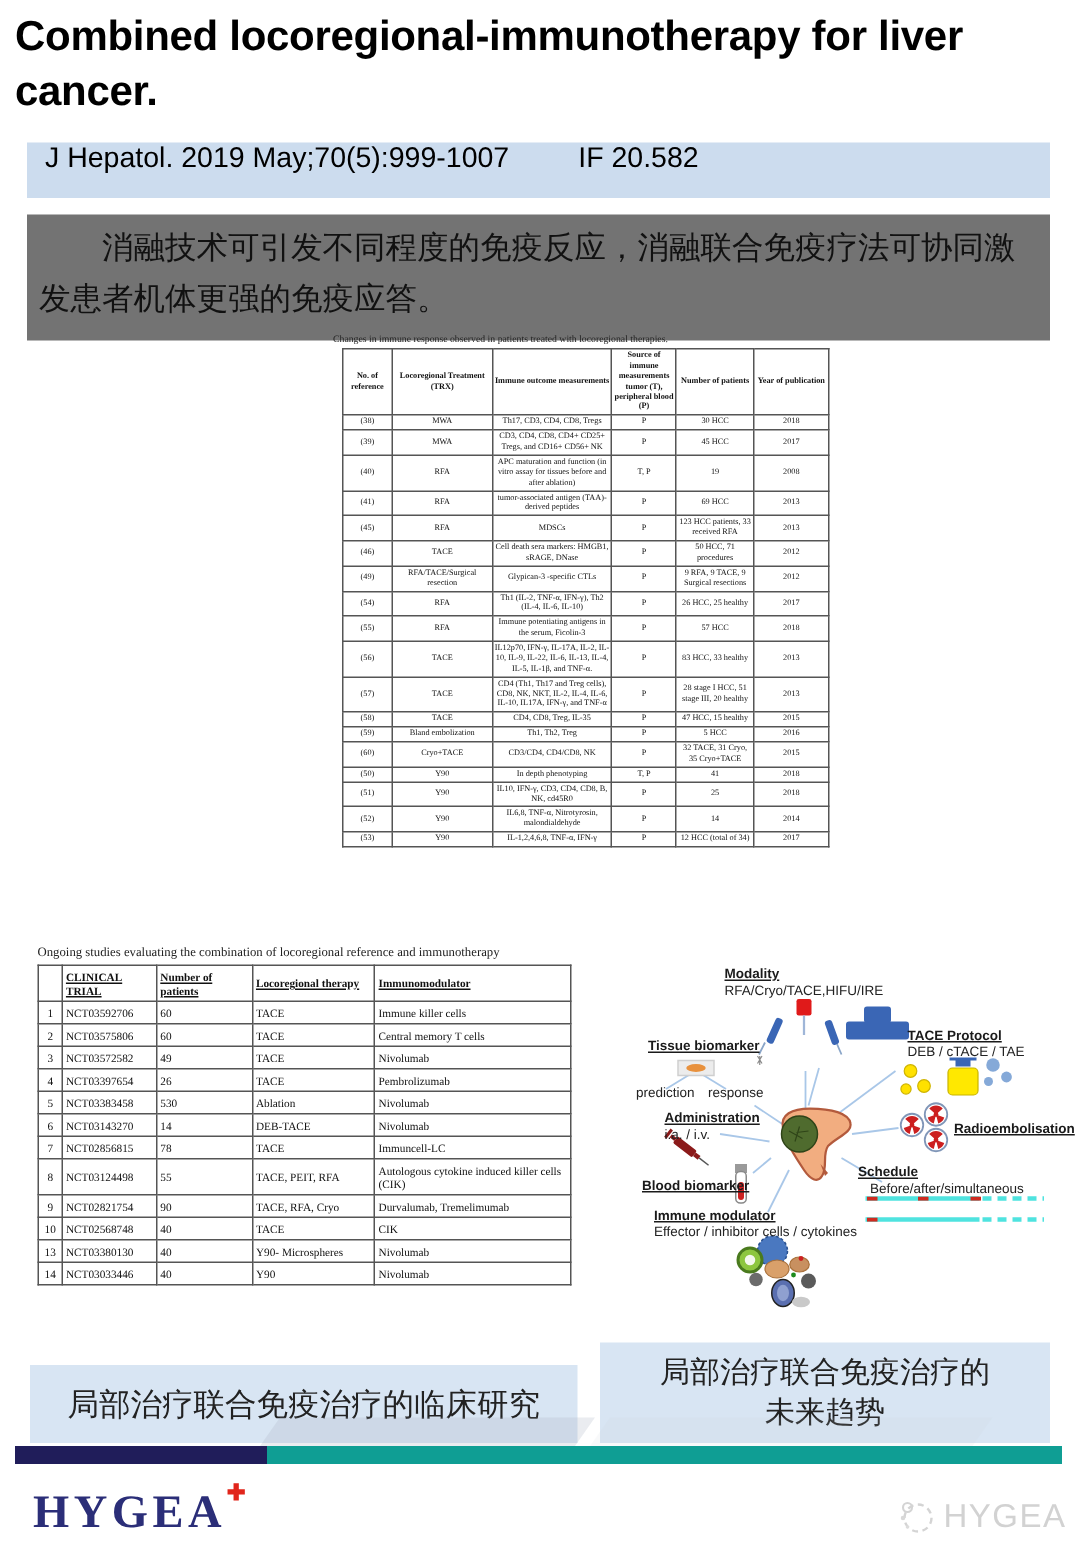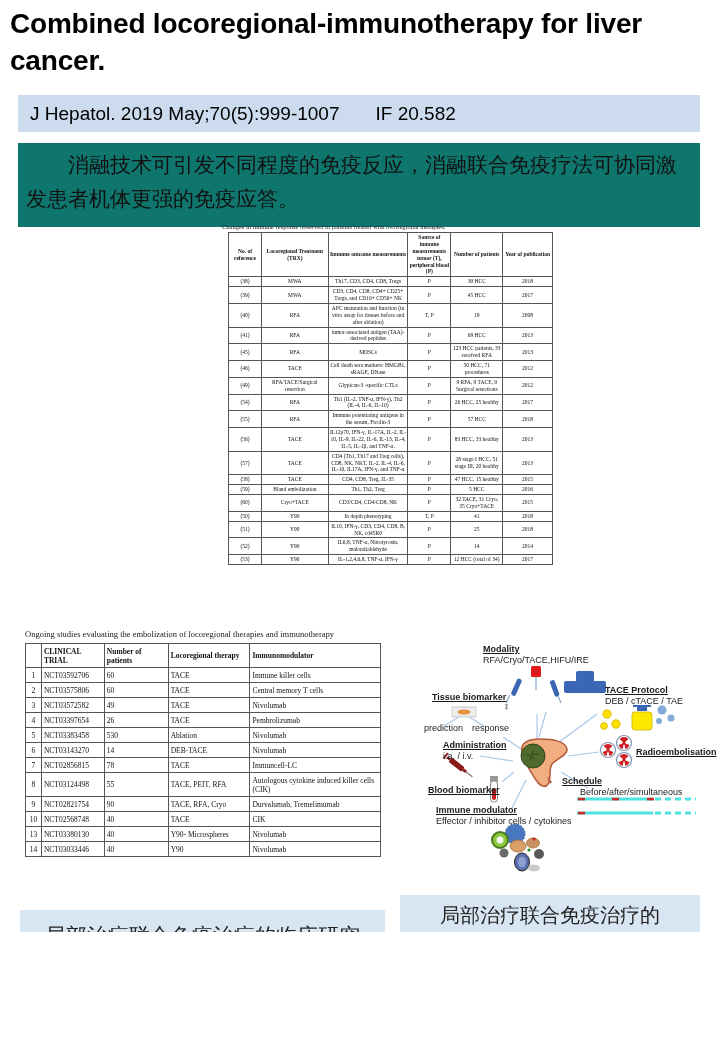--- a/index.html
+++ b/index.html
@@ -1,31 +1,31 @@
 <!DOCTYPE html>
 <html><head>
 <meta charset="utf-8">
 <style>
   html,body{margin:0;padding:0;background:#fff;}
-  #slide{position:relative;width:720px;height:932px;background:#fff;overflow:hidden;
+  #slide{position:relative;width:720px;height:1040px;background:#fff;overflow:hidden;
          font-family:"Liberation Sans",sans-serif;}
   .abs{position:absolute;}
 
   
   #title{left:10px;top:6px;width:672px;font-size:28px;font-weight:bold;color:#000;
          line-height:1.32;letter-spacing:-0.2px;}
 
   
   #cite{left:18px;top:95px;width:682px;height:37px;background:#ccdcee;
-        display:flex;align-items:center;font-size:19px;color:#000;}
+        display:flex;font-size:19px;color:#000;}
   #cite .ref{margin-left:12px;}
-  #cite .if{margin-left:36px;}
-
-  
-  #summary{left:18px;top:143px;width:682px;height:84px;background:#0f766e;
+  #cite .if{margin-left:46px;}
+
+  
+  #summary{left:18px;top:143px;width:682px;height:84px;background:#737373;
            font-size:21px;line-height:1.6;color:#111;box-sizing:border-box;
            padding:6px 12px 0 8px;text-indent:2em;
            font-family:"Liberation Serif",serif;}
 
   
   #t1wrap{left:215px;top:223px;width:345px;}
   #t1title{font-size:6.5px;font-family:"Liberation Serif",serif;color:#222;margin:0 0 2px 7px;}
   table{border-collapse:collapse;font-family:"Liberation Serif",serif;color:#111;}
   #table1{width:325px;margin-left:13px;font-size:5.5px;line-height:1.25;}
   #table1 th,#table1 td{border:1px solid #555;text-align:center;padding:1px 1px;vertical-align:middle;}
@@ -34,21 +34,21 @@
   
   .capbar{background:#d8e5f3;color:#222;text-align:center;
           font-family:"Liberation Serif",serif;}
   #capmid{left:18px;top:568px;width:682px;height:44px;line-height:44px;font-size:23px;}
 
   
   #t2wrap{left:25px;top:629px;width:366px;}
   #t2title{font-size:8.5px;font-family:"Liberation Serif",serif;color:#222;margin:0 0 4px 0;}
   #table2{width:356px;font-size:7.5px;line-height:1.2;}
   #table2 th,#table2 td{border:1px solid #555;padding:2.5px 2px;text-align:left;vertical-align:middle;}
-  #table2 th{font-weight:bold;}
+  #table2 th{font-weight:bold;text-decoration:underline;}
   #table2 td:first-child,#table2 th:first-child{text-align:center;padding-left:1px;padding-right:1px;}
 
   
   #diagram{left:400px;top:640px;width:320px;height:270px;}
   #diagram svg{position:absolute;left:0;top:0;}
   .dlabel{position:absolute;font-size:9px;font-weight:bold;color:#1a1a1a;white-space:nowrap;text-decoration:underline;}
   .dsub{position:absolute;font-size:9px;color:#222;white-space:nowrap;}
 
   
   #capbl{left:20px;top:910px;width:365px;height:52px;line-height:52px;font-size:21px;}
@@ -247,21 +247,21 @@
             <td>P</td>
             <td>12 HCC (total of 34)</td>
             <td>2017</td>
           </tr>
         </tbody>
       </table>
   </div>
 
 
   <div class="abs" id="t2wrap">
-    <div id="t2title">Ongoing studies evaluating the embolization of locoregional therapies and immunotherapy</div>
+    <div id="t2title">Ongoing studies evaluating the combination of locoregional reference and immunotherapy</div>
     <table id="table2">
       <colgroup>
         <col style="width:16px">
           <col style="width:63px">
           <col style="width:64px">
         <col style="width:82px">
           <col style="width:131px">
       </colgroup>
     <thead>
           <tr>
@@ -477,21 +477,21 @@
     <div class="dsub" style="left:83px;top:15px">RFA/Cryo/TACE,HIFU/IRE</div>
     <div class="dlabel" style="left:205px;top:45px">TACE Protocol</div>
     <div class="dsub" style="left:205px;top:56px">DEB / cTACE / TAE</div>
     <div class="dlabel" style="left:32px;top:52px">Tissue biomarker</div>
     <div class="dsub" style="left:24px;top:83px">prediction</div>
     <div class="dsub" style="left:72px;top:83px">response</div>
     <div class="dlabel" style="left:43px;top:100px">Administration</div>
     <div class="dsub" style="left:43px;top:111px">i.a. / i.v.</div>
     <div class="dlabel" style="left:236px;top:107px">Radioembolisation</div>
     <div class="dlabel" style="left:28px;top:145px">Blood biomarker</div>
-    <div class="dlabel" style="left:162px;top:136px">Schedule</div>
+    <div class="dlabel" style="left:172px;top:136px">Schedule</div>
     <div class="dsub" style="left:180px;top:147px">Before/after/simultaneous</div>
     <div class="dlabel" style="left:36px;top:165px">Immune modulator</div>
     <div class="dsub" style="left:36px;top:176px">Effector / inhibitor cells / cytokines</div>
   </div>
 
   <div class="abs capbar" id="capbl">局部治疗联合免疫治疗的临床研究</div>
   <div class="abs capbar" id="capbr">
     <div>局部治疗联合免疫治疗的</div>
     <div>未来趋势</div>
   </div>

